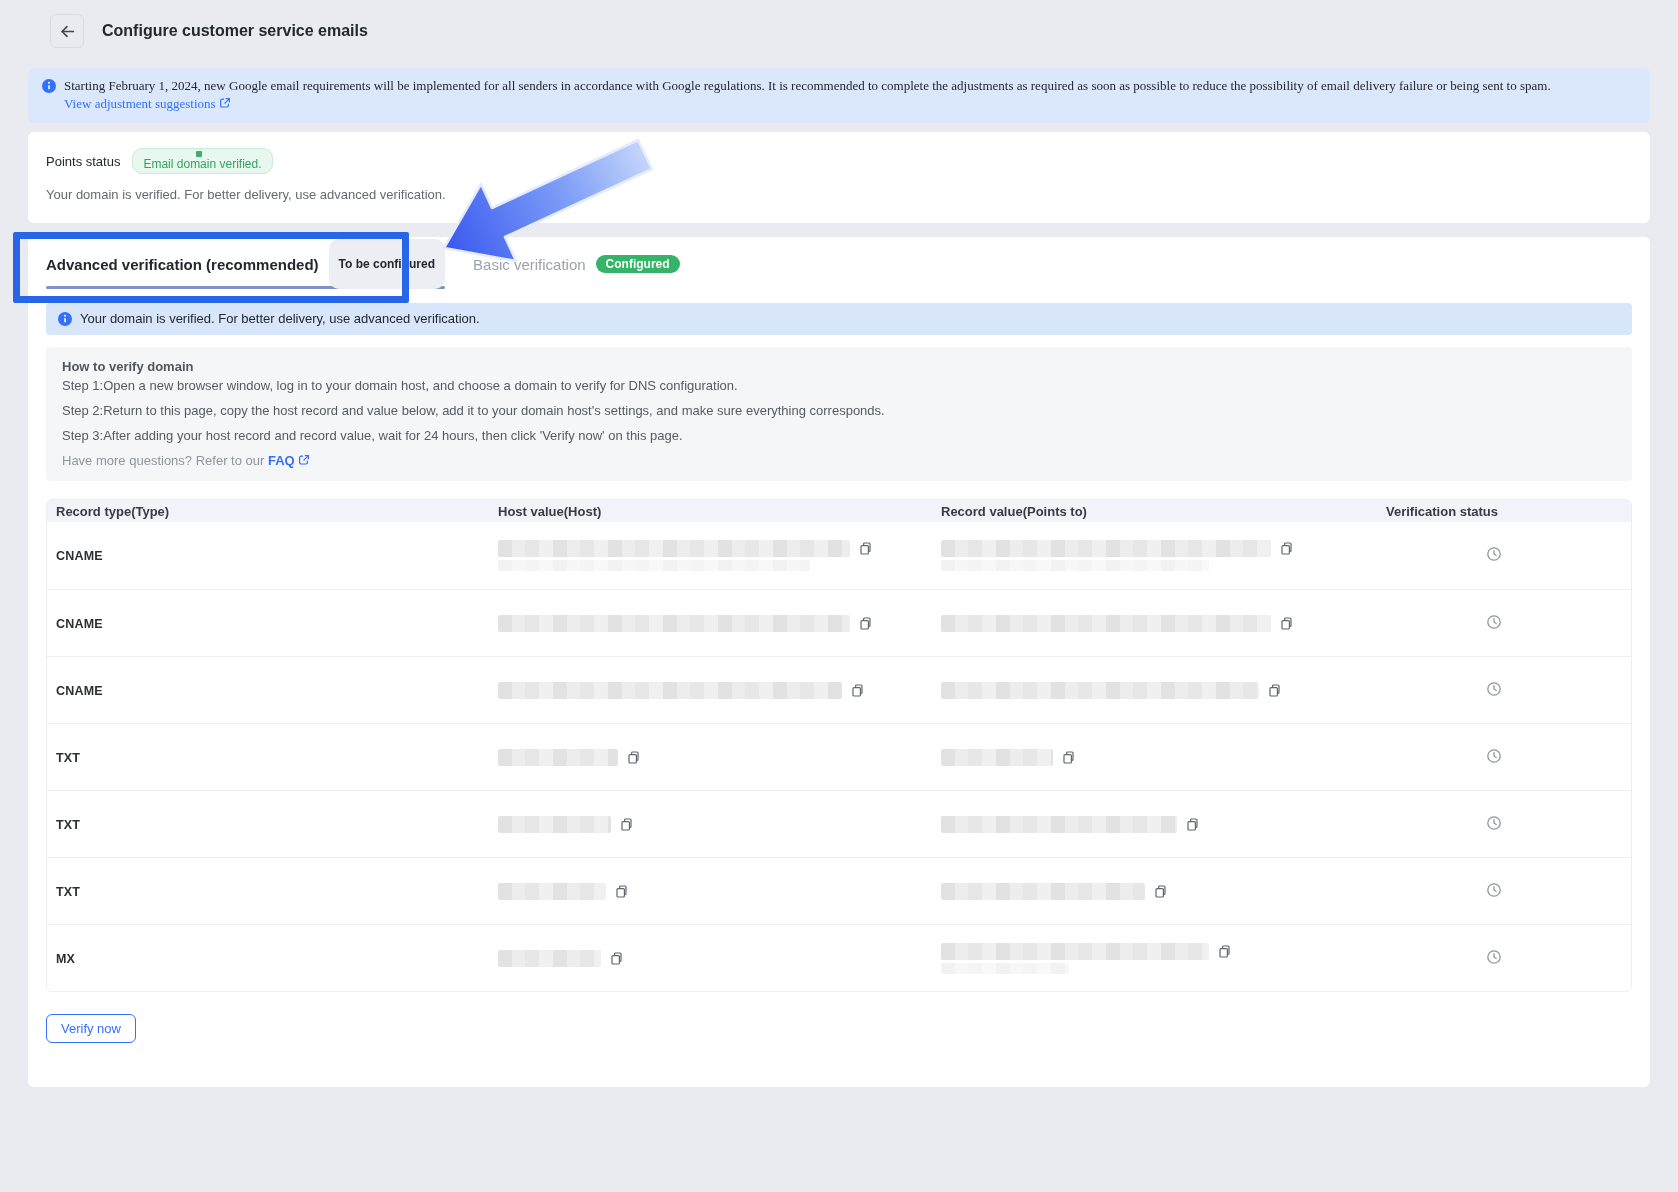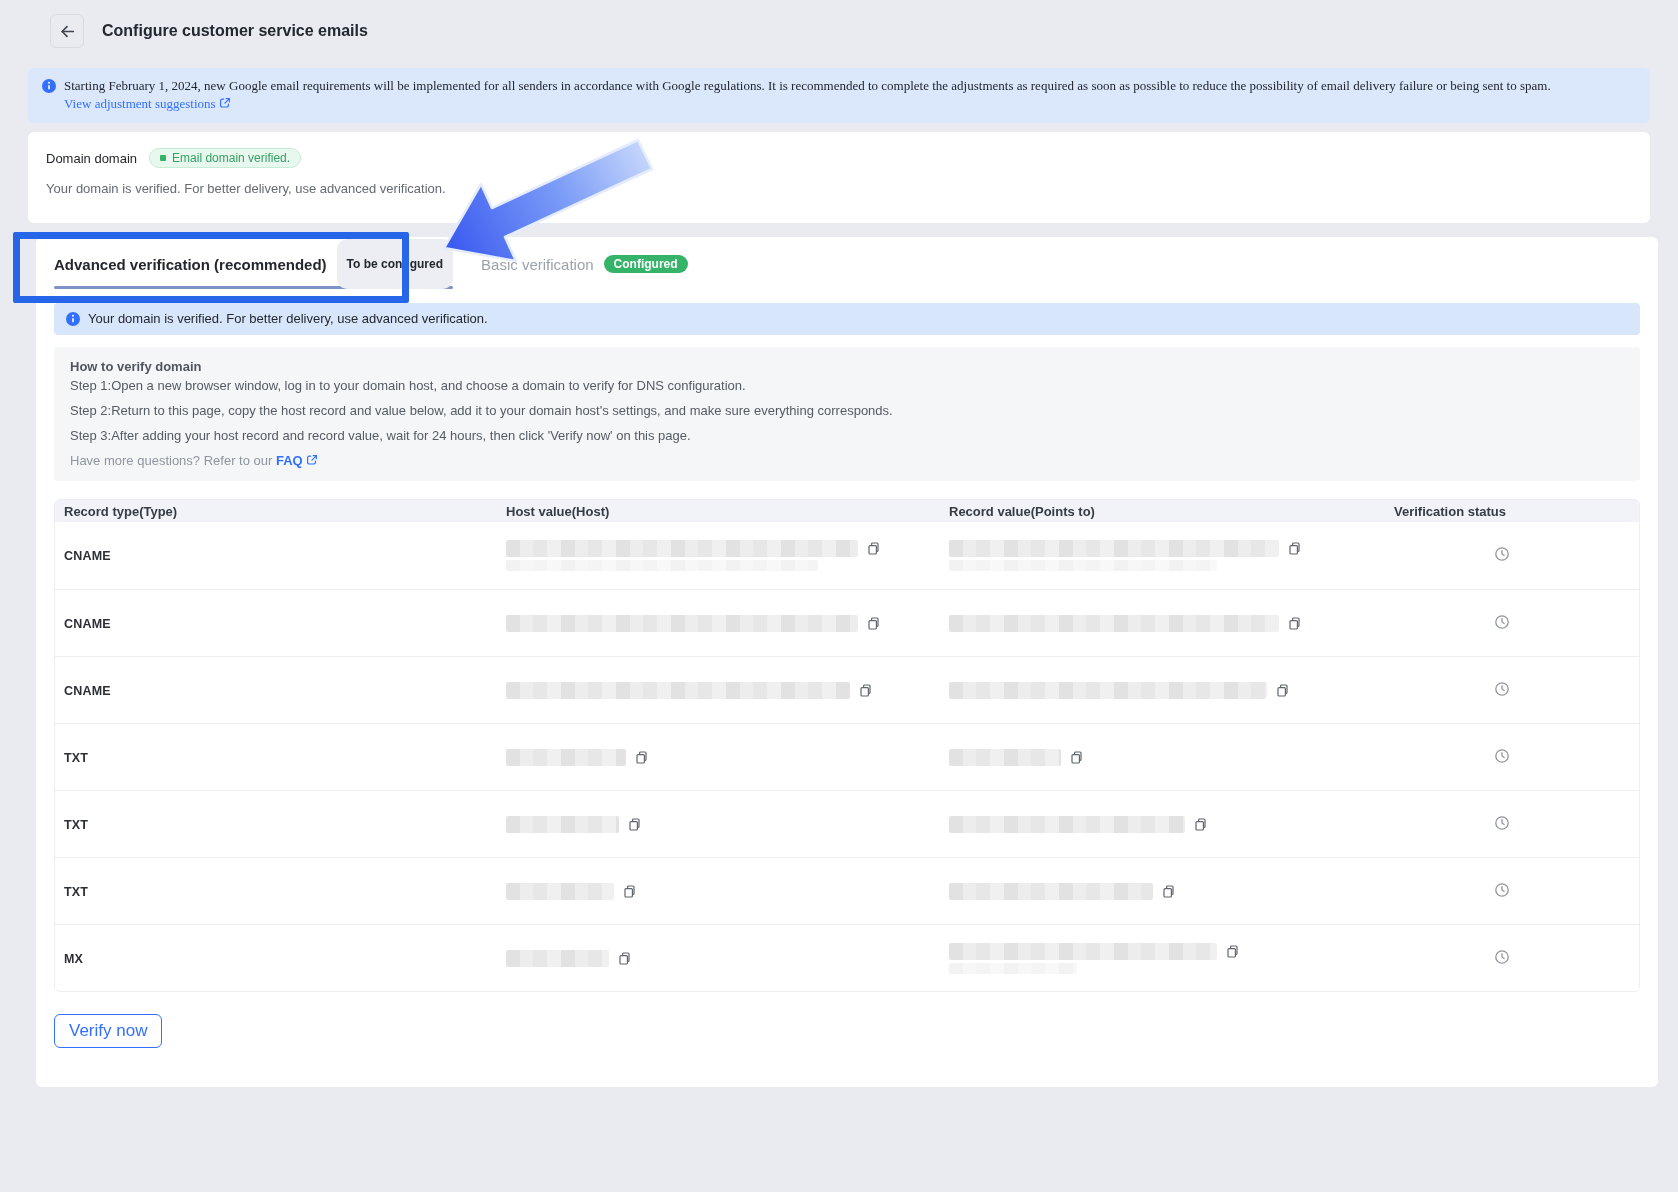--- a/index.html
+++ b/index.html
@@ -20,26 +20,26 @@
   
   .top-banner { position:absolute; left:28px; top:68px; width:1622px; background:#dbe8fc; border-radius:6px; padding:9px 16px 9px 14px; display:flex; line-height:18px;font-family:Liberation Serif, serif; }
   .top-banner .icon { margin:2px 8px 0 0; flex:0 0 auto; }
   .inline-link { color:#3370ff; text-decoration:none; cursor:pointer; white-space:nowrap; }
   .ext-icon { display:inline-block; vertical-align:-1px; margin-left:3px; }
 
   
   .domain-card { position:absolute; left:28px; top:132px; width:1622px; height:91px; background:#ffffff; border-radius:6px; padding:16px 18px; }
   .domain-row { display:flex; align-items:center; }
   .domain-label { font-size:13px; font-weight:500; color:#23272e; }
-  .green-badge { margin-left:12px; display:inline-flex; align-items:center; background:#e9f8ef; border:1px solid #c5ecd6; color:#34a164; border-radius:10px; padding:2px 10px; font-size:12px; }
+  .green-badge { margin-left:12px; display:inline-flex; align-items:center; background:#e9f8ef; border:1px solid #c5ecd6; color:#34a164; border-radius:10px; padding:2px 10px; font-size:12px;flex-direction:column; }
   .green-dot { width:6px; height:6px; background:#34b369; border-radius:1px; margin-right:6px; }
   .domain-desc { margin-top:13px; color:#646a73; font-size:13px; }
 
   
-  .main-card { position:absolute; left:36px; top:237px; width:1622px; height:850px; background:#ffffff; border-radius:6px; padding:16px 18px 0 18px; }
+  .main-card { position:absolute; left:28px; top:237px; width:1622px; height:850px; background:#ffffff; border-radius:6px; padding:16px 18px 0 18px; }
   .tabs { display:flex; align-items:flex-start; }
   .tab { cursor:pointer; margin-right:28px; }
   .tab-line1 { display:flex; align-items:center; height:22px; }
   .tab.active .tab-label { font-size:15px; font-weight:700; color:#23272e; }
   .tab .tab-label { font-size:15px; color:#9aa2ab; }
   .gray-pill { margin-left:10px; background:#eceef3; color:#23272e; font-size:12px; font-weight:600; border-radius:10px; padding:18px 10px; }
   .green-pill { margin-left:10px; background:#34b369; color:#ffffff; font-size:12px; font-weight:600; border-radius:10px; padding:2px 10px; }
   .tab-underline { height:3px; background:#7d93c6; border-radius:2px; margin-top:11px; }
   .tab:not(.active) .tab-underline { display:none; }
 
@@ -59,21 +59,21 @@
   .trow:first-of-type { border-top:none; }
   .td { padding-left:9px; }
   .type-text { font-weight:600; font-size:12.5px; color:#2b2f36; letter-spacing:.2px; }
   .blur-wrap { display:flex; align-items:center; }
   .blur { display:inline-block; height:17px; border-radius:2px;
     background:repeating-linear-gradient(90deg,#e2e2e2 0 14px,#ededed 14px 27px,#e7e7e7 27px 41px,#f0f0f0 41px 55px); }
   .blur2 { display:block; height:11px; margin-top:3px; opacity:.45; }
   .copy-btn { margin-left:8px; display:inline-flex; cursor:pointer; }
   .status-cell { padding-left:109px; }
 
-  .verify-btn { margin-top:22px; display:inline-block; background:#ffffff; border:1px solid #3370ff; color:#3370ff; font-size:17px; border-radius:6px; padding:6px 14px; cursor:pointer; font-family:"Liberation Sans", sans-serif; }
+  .verify-btn { margin-top:22px; display:inline-block; background:#ffffff; border:1px solid #3370ff; color:#3370ff; font-size:13px; border-radius:6px; padding:6px 14px; cursor:pointer; font-family:"Liberation Sans", sans-serif; }
 
   
   .annot-rect { position:absolute; left:13px; top:232px; width:396px; height:71px; border:7px solid #2765e9; border-radius:2px; z-index:30; pointer-events:none; }
   .annot-arrow-svg { position:absolute; left:0; top:0; width:700px; height:300px; z-index:31; pointer-events:none; }
 </style>
 </head>
 <body>
 
 <div class="header">
   <button class="back-btn">
@@ -100,21 +100,21 @@
     <a class="inline-link">View adjustment suggestions</a><span class="ext-icon"><svg width="12" height="12" viewBox="0 0 12 12" fill="none" stroke="#3370ff" stroke-width="1.2" stroke-linecap="round">
           <path d="M4.6 2.2H3A1.4 1.4 0 0 0 1.6 3.6v5A1.4 1.4 0 0 0 3 10h5a1.4 1.4 0 0 0 1.4-1.4V7"></path>
           <path d="M7.2 1.6h3.2v3.2"></path>
           <path d="M10.2 1.8L5.9 6.1"></path>
         </svg></span>
   </div>
 </div>
 
 <div class="domain-card">
   <div class="domain-row">
-    <span class="domain-label">Domain domain</span>
+    <span class="domain-label">Points status</span>
     <span class="green-badge">
       <span class="green-dot"></span>
       <span>Email domain verified.</span>
     </span>
   </div>
   <div class="domain-desc">Your domain is verified. For better delivery, use advanced verification.</div>
 </div>
 
 <div class="main-card">
 

